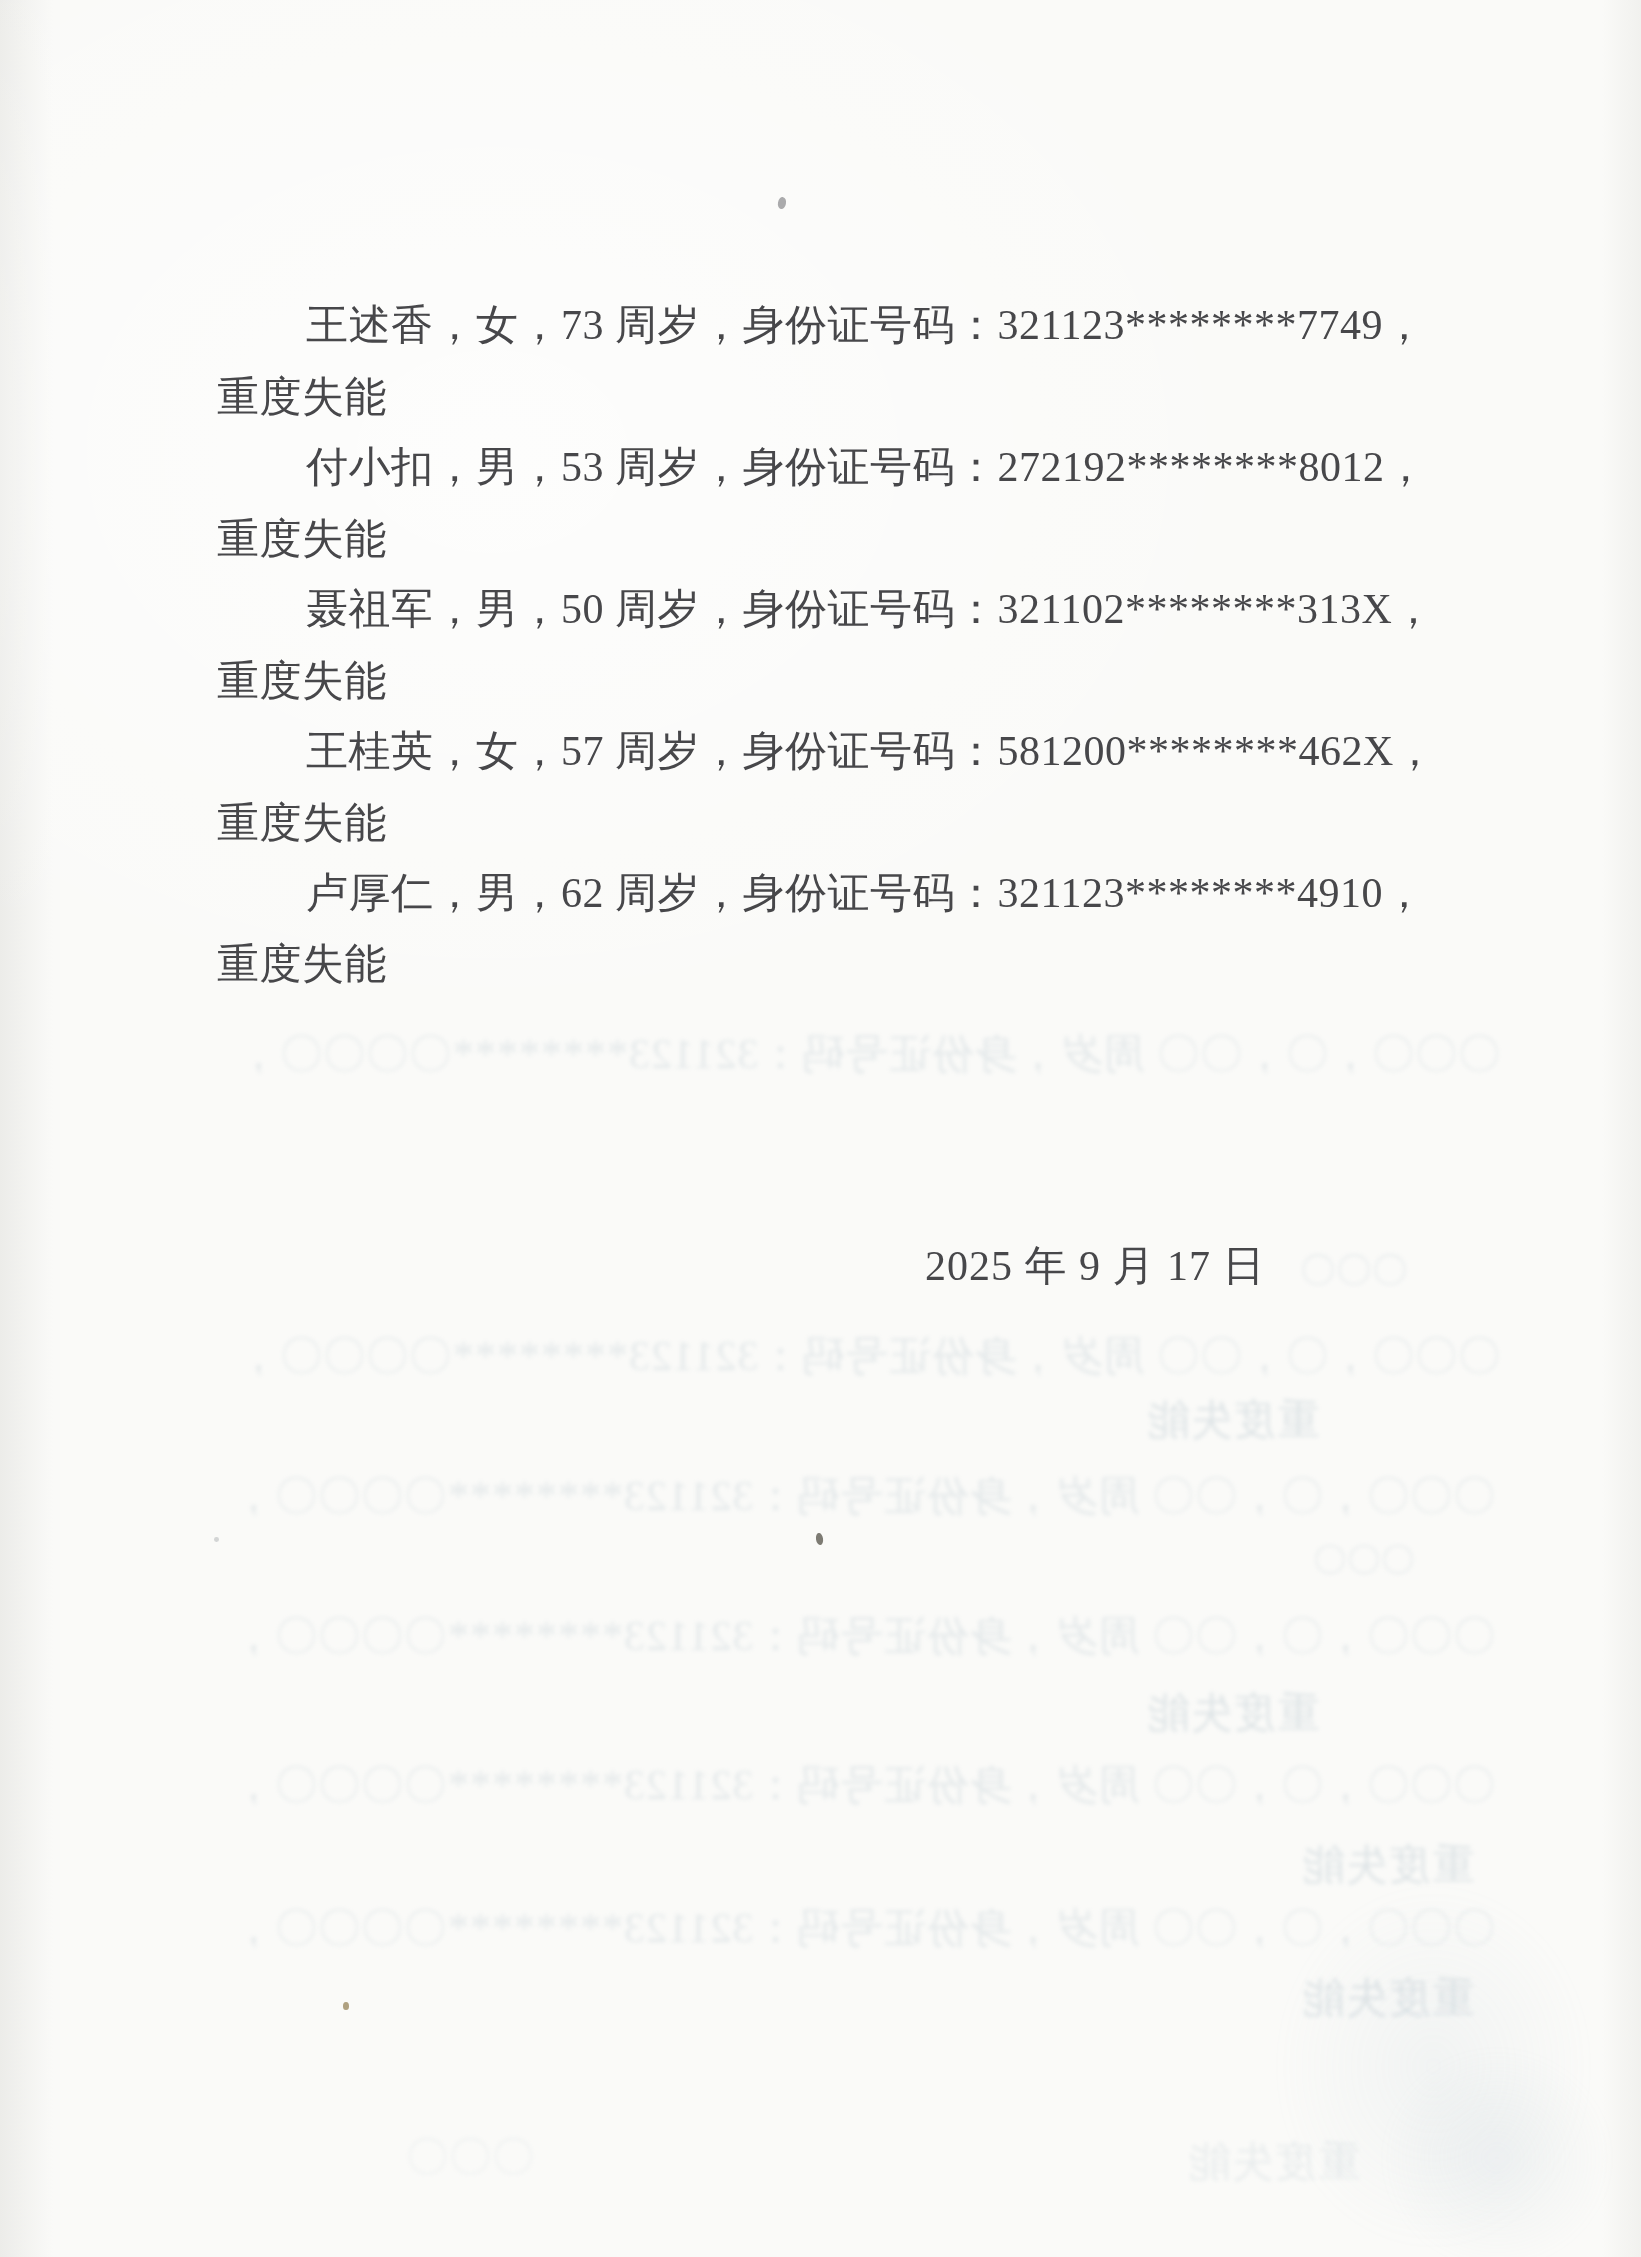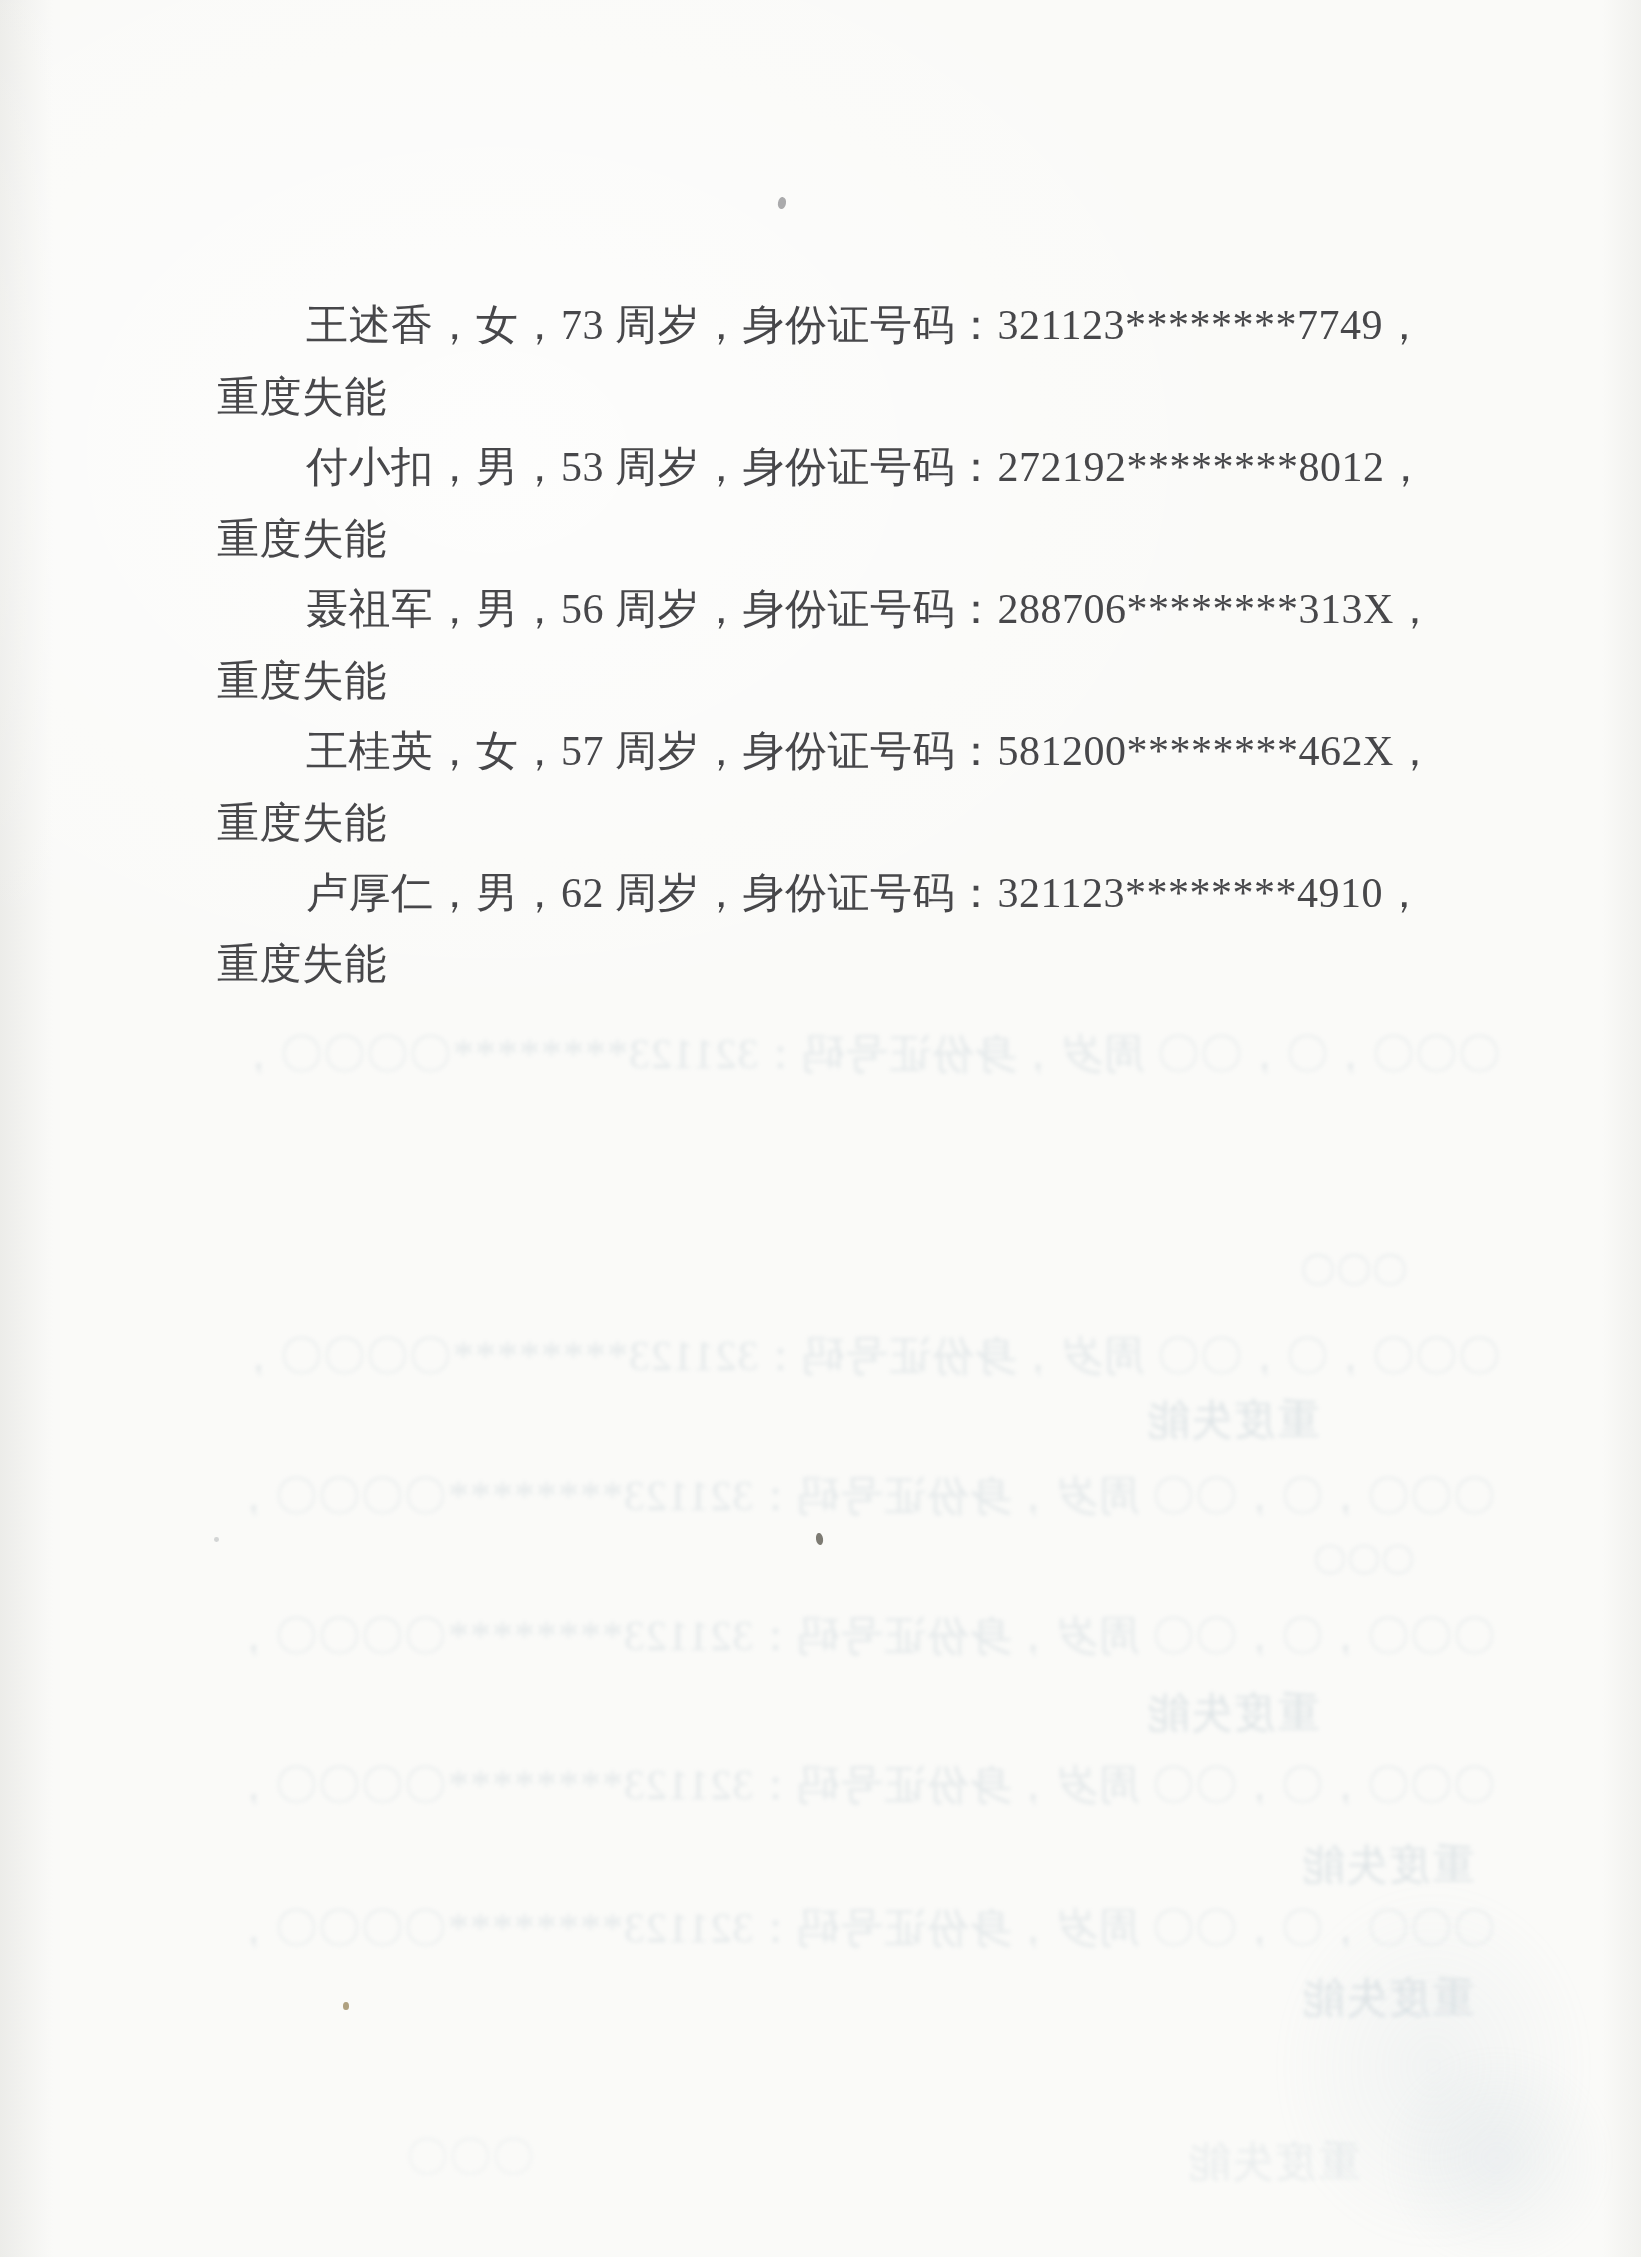--- a/index.html
+++ b/index.html
@@ -52,30 +52,31 @@
 
 <div class="paper">
 
   <section>
     <div class="line info" style="top:299px">王述香，女，73 周岁，身份证号码：321123********7749，</div>
     <div class="line status" style="top:371px">重度失能</div>
 
     <div class="line info" style="top:441px">付小扣，男，53 周岁，身份证号码：272192********8012，</div>
     <div class="line status" style="top:513px">重度失能</div>
 
-    <div class="line info" style="top:583px">聂祖军，男，56 周岁，身份证号码：288706********313X，</div>
+    <div class="line info" style="top:583px">聂祖军，男，50 周岁，身份证号码：321102********313X，</div>
     <div class="line status" style="top:655px">重度失能</div>
 
     <div class="line info" style="top:725px">王桂英，女，57 周岁，身份证号码：581200********462X，</div>
     <div class="line status" style="top:797px">重度失能</div>
 
     <div class="line info" style="top:867px">卢厚仁，男，62 周岁，身份证号码：321123********4910，</div>
     <div class="line status" style="top:938px">重度失能</div>
   </section>
 
+  <div class="line date" style="top:1240px">2025 年 9 月 17 日</div>
 
   <div class="ghost" style="top:1026px;left:237px">〇〇〇，〇，〇〇 周岁，身份证号码：321123********〇〇〇〇，</div>
   <div class="ghost block" style="top:1247px;left:1300px;font-size:35px">〇〇〇</div>
   <div class="ghost" style="top:1328px;left:237px">〇〇〇，〇，〇〇 周岁，身份证号码：321123********〇〇〇〇，</div>
   <div class="ghost block" style="top:1392px;left:1147px">重度失能</div>
   <div class="ghost" style="top:1468px;left:232px">〇〇〇，〇，〇〇 周岁，身份证号码：321123********〇〇〇〇，</div>
   <div class="ghost block" style="top:1538px;left:1313px;font-size:33px">〇〇〇</div>
   <div class="ghost" style="top:1608px;left:232px">〇〇〇，〇，〇〇 周岁，身份证号码：321123********〇〇〇〇，</div>
   <div class="ghost block" style="top:1685px;left:1147px">重度失能</div>
   <div class="ghost" style="top:1757px;left:232px">〇〇〇，〇，〇〇 周岁，身份证号码：321123********〇〇〇〇，</div>

